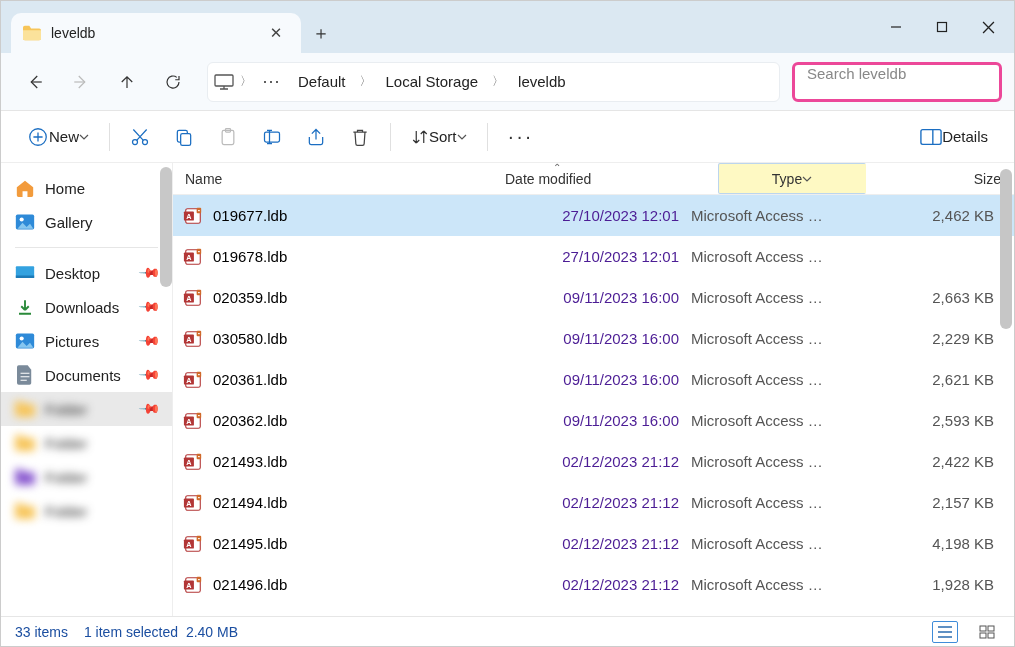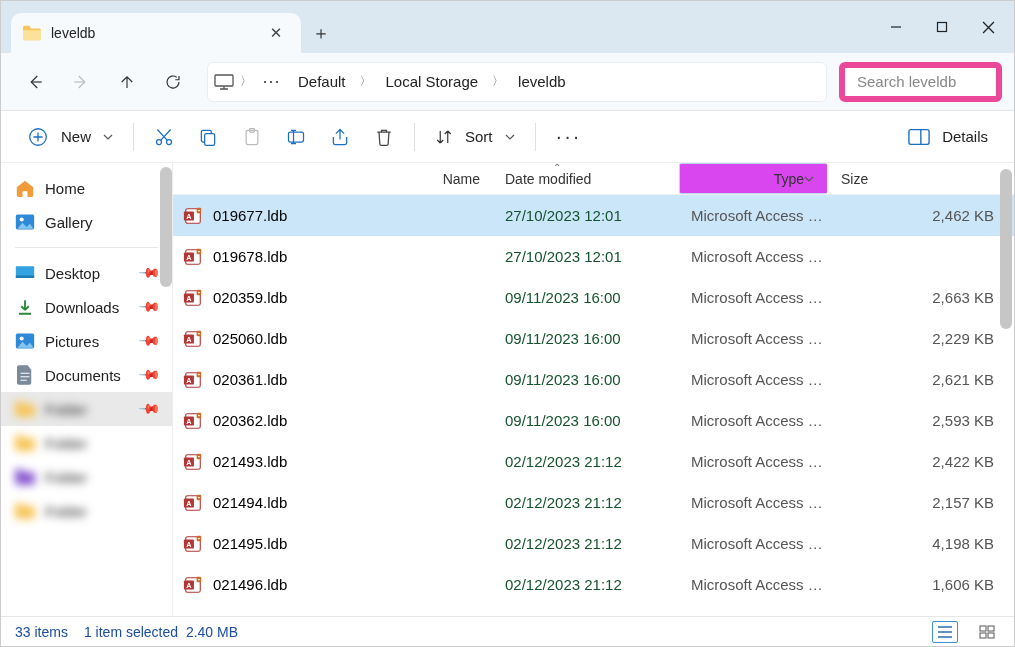--- a/index.html
+++ b/index.html
@@ -15,52 +15,52 @@
   .win-controls .wc { width:44px; height:32px; display:flex; align-items:center; justify-content:center; color:#222;}
   
   .navbar { height:58px; background:#f7fafd; display:flex; align-items:center; padding:0 12px; gap:2px; border-bottom:1px solid #e5e5e5;}
   .nav-btn { width:44px; height:38px; display:flex; align-items:center; justify-content:center; color:#555; border-radius:6px;}
   .nav-btn.disabled { color:#b0b0b0; }
   .addr { flex:1; display:flex; align-items:center; height:40px; background:#fff; border:1px solid #e9edf1; border-radius:6px; margin:0 10px; padding:0 6px; gap:6px;}
   .addr .seg { padding:4px 8px; font-size:15px; color:#222; border-radius:4px; white-space:nowrap;}
   .addr .chev { color:#666; font-size:12px;}
   .addr .monitor-ico { width:20px; height:16px; color:#444;}
   .addr .dots { font-size:18px; color:#444; padding:0 4px;}
-  .search { width:163px; height:40px; background:#fff; border:6px solid #ec4899; border-radius:6px; display:flex; align-items:center; padding:0 12px; color:#888; font-size:15px;}
+  .search { width:210px; height:40px; background:#fff; border:3px solid #ec4899; border-radius:6px; display:flex; padding:0 12px; color:#888; font-size:15px;}
   
   .toolbar { height:52px; background:#fff; display:flex; align-items:center; padding:0 16px; gap:4px; border-bottom:1px solid #eee;}
-  .tbtn { height:36px; min-width:40px; display:flex; align-items:center; justify-content:center; padding:0 10px; gap:12px; border-radius:6px; color:#1b6ec2; font-size:15px;}
+  .tbtn { height:36px; min-width:40px; display:flex; align-items:center; justify-content:center; padding:0 10px; gap:0; border-radius:6px; color:#1b6ec2; font-size:15px;}
   .tbtn.text { color:#222;}
   .tbtn.disabled { color:#bbb; }
   .vdiv { width:1px; height:28px; background:#e0e0e0; margin:0 6px;}
   .spacer { flex:1; }
   
   .main { flex:1; display:flex; background:#fff; min-height:0;}
   .sidebar { width:172px; border-right:1px solid #eee; display:flex; flex-direction:column; padding-top:8px; position:relative;}
   .side-scrollbar { position:absolute; right:0; top:4px; width:12px; height:120px; background:#c8c8c8; border-radius:6px;}
   .side-item { display:flex; align-items:center; gap:10px; padding:8px 14px; font-size:15px; color:#222;}
   .side-item .pin { margin-left:auto; color:#777; font-size:14px; transform:rotate(45deg);}
   .side-item .ico { width:20px; height:18px; display:flex; align-items:center; justify-content:center;}
   .side-item.selected { background:#e9e9e9; }
   .side-item.blurred .lbl, .side-item.blurred .ico { filter: blur(4px); }
   .side-sep { height:1px; background:#e6e6e6; margin:8px 14px;}
   
   .filepane { flex:1; display:flex; flex-direction:column; position:relative; min-width:0;}
   .cols { display:flex; align-items:center; height:32px; border-bottom:1px solid #eee; font-size:14px; color:#333; user-select:none;}
   .cols .col { padding:0 12px; display:flex; align-items:center; height:100%; border-right:1px solid transparent;}
-  .col-name { width:320px;justify-content:flex-end; }
+  .col-name { width:320px; }
   .col-date { width:186px; }
-  .col-type { width:148px; background:#d946ef; border:1px solid #bcd5ed; border-radius:2px; display:flex; justify-content:flex-end; align-items:center;}
-  .col-size { flex:1; padding-left:14px !important; }
+  .col-type { width:148px; background:#fef9c3; border:1px solid #bcd5ed; border-radius:2px; display:flex; justify-content:center; align-items:center;margin-left:39px;}
+  .col-size { flex:1; padding-left:14px !important;justify-content:flex-end; }
   .sort-caret { position:absolute; left:380px; top:-1px; font-size:10px; color:#666;}
   .rows { flex:1; overflow:hidden;}
   .row { display:flex; align-items:center; height:41px; font-size:15px;}
   .row.selected { background:#cce6f9; }
   .row .c-name { width:320px; display:flex; align-items:center; gap:10px; padding-left:10px;}
-  .row .c-date { width:186px; color:#14532d; padding-left:12px;}
+  .row .c-date { width:186px; color:#4c1d95; padding-left:12px;text-align:right;}
   .row .c-type { width:148px; color:#555; white-space:nowrap; overflow:hidden; text-overflow:ellipsis; padding-left:12px;}
   .row .c-size { flex:1; color:#555; text-align:right; padding-right:20px;}
   .file-ico { width:20px; height:20px; flex-shrink:0; }
   .list-scrollbar { position:absolute; right:2px; top:6px; width:12px; height:160px; background:#c6c6c6; border-radius:6px;}
   
   .status { height:30px; background:#fff; border-top:1px solid #e6e6e6; display:flex; align-items:center; padding:0 14px; font-size:14px; color:#1b4ea0; gap:16px;}
   .status .vbtn { width:26px; height:22px; display:flex; align-items:center; justify-content:center; border:1px solid transparent; color:#555;}
   .status .vbtn.active { border:1px solid #3f8cd9; color:#2b6cb0; border-radius:2px;}
   svg { display:block; }
 </style>
@@ -370,21 +370,21 @@
         </div>
         <div class="row">
           <div class="c-name">
             <svg class="file-ico" viewBox="0 0 22 22">
               <rect x="3" y="3" width="16" height="16" rx="2" fill="#fff" stroke="#b23636" stroke-width="1.2"></rect>
               <rect x="1" y="6" width="11" height="10" rx="1" fill="#b23636"></rect>
               <text x="6.5" y="14" text-anchor="middle" fill="#fff" font-size="8" font-family="Arial" font-weight="bold">A</text>
               <rect x="15" y="2" width="5" height="6" rx="1" fill="#d06a2a"></rect>
               <rect x="16.5" y="4.5" width="2" height="1.2" fill="#fff"></rect>
             </svg>
-            <span>025060.ldb</span>
+            <span>030580.ldb</span>
           </div>
           <div class="c-date">09/11/2023 16:00</div>
           <div class="c-type">Microsoft Access R...</div>
           <div class="c-size">2,229 KB</div>
         </div>
         <div class="row">
           <div class="c-name">
             <svg class="file-ico" viewBox="0 0 22 22">
               <rect x="3" y="3" width="16" height="16" rx="2" fill="#fff" stroke="#b23636" stroke-width="1.2"></rect>
               <rect x="1" y="6" width="11" height="10" rx="1" fill="#b23636"></rect>
@@ -464,21 +464,21 @@
               <rect x="3" y="3" width="16" height="16" rx="2" fill="#fff" stroke="#b23636" stroke-width="1.2"></rect>
               <rect x="1" y="6" width="11" height="10" rx="1" fill="#b23636"></rect>
               <text x="6.5" y="14" text-anchor="middle" fill="#fff" font-size="8" font-family="Arial" font-weight="bold">A</text>
               <rect x="15" y="2" width="5" height="6" rx="1" fill="#d06a2a"></rect>
               <rect x="16.5" y="4.5" width="2" height="1.2" fill="#fff"></rect>
             </svg>
             <span>021496.ldb</span>
           </div>
           <div class="c-date">02/12/2023 21:12</div>
           <div class="c-type">Microsoft Access R...</div>
-          <div class="c-size">1,606 KB</div>
+          <div class="c-size">1,928 KB</div>
         </div>
       </div>
     <div class="list-scrollbar"></div>
   </div>
 </div>
 
 <div class="status">
   <span>33 items</span>
   <span><span>1 item selected</span>&nbsp;&nbsp;<span>2.40 MB</span></span>
   <div class="spacer"></div>

